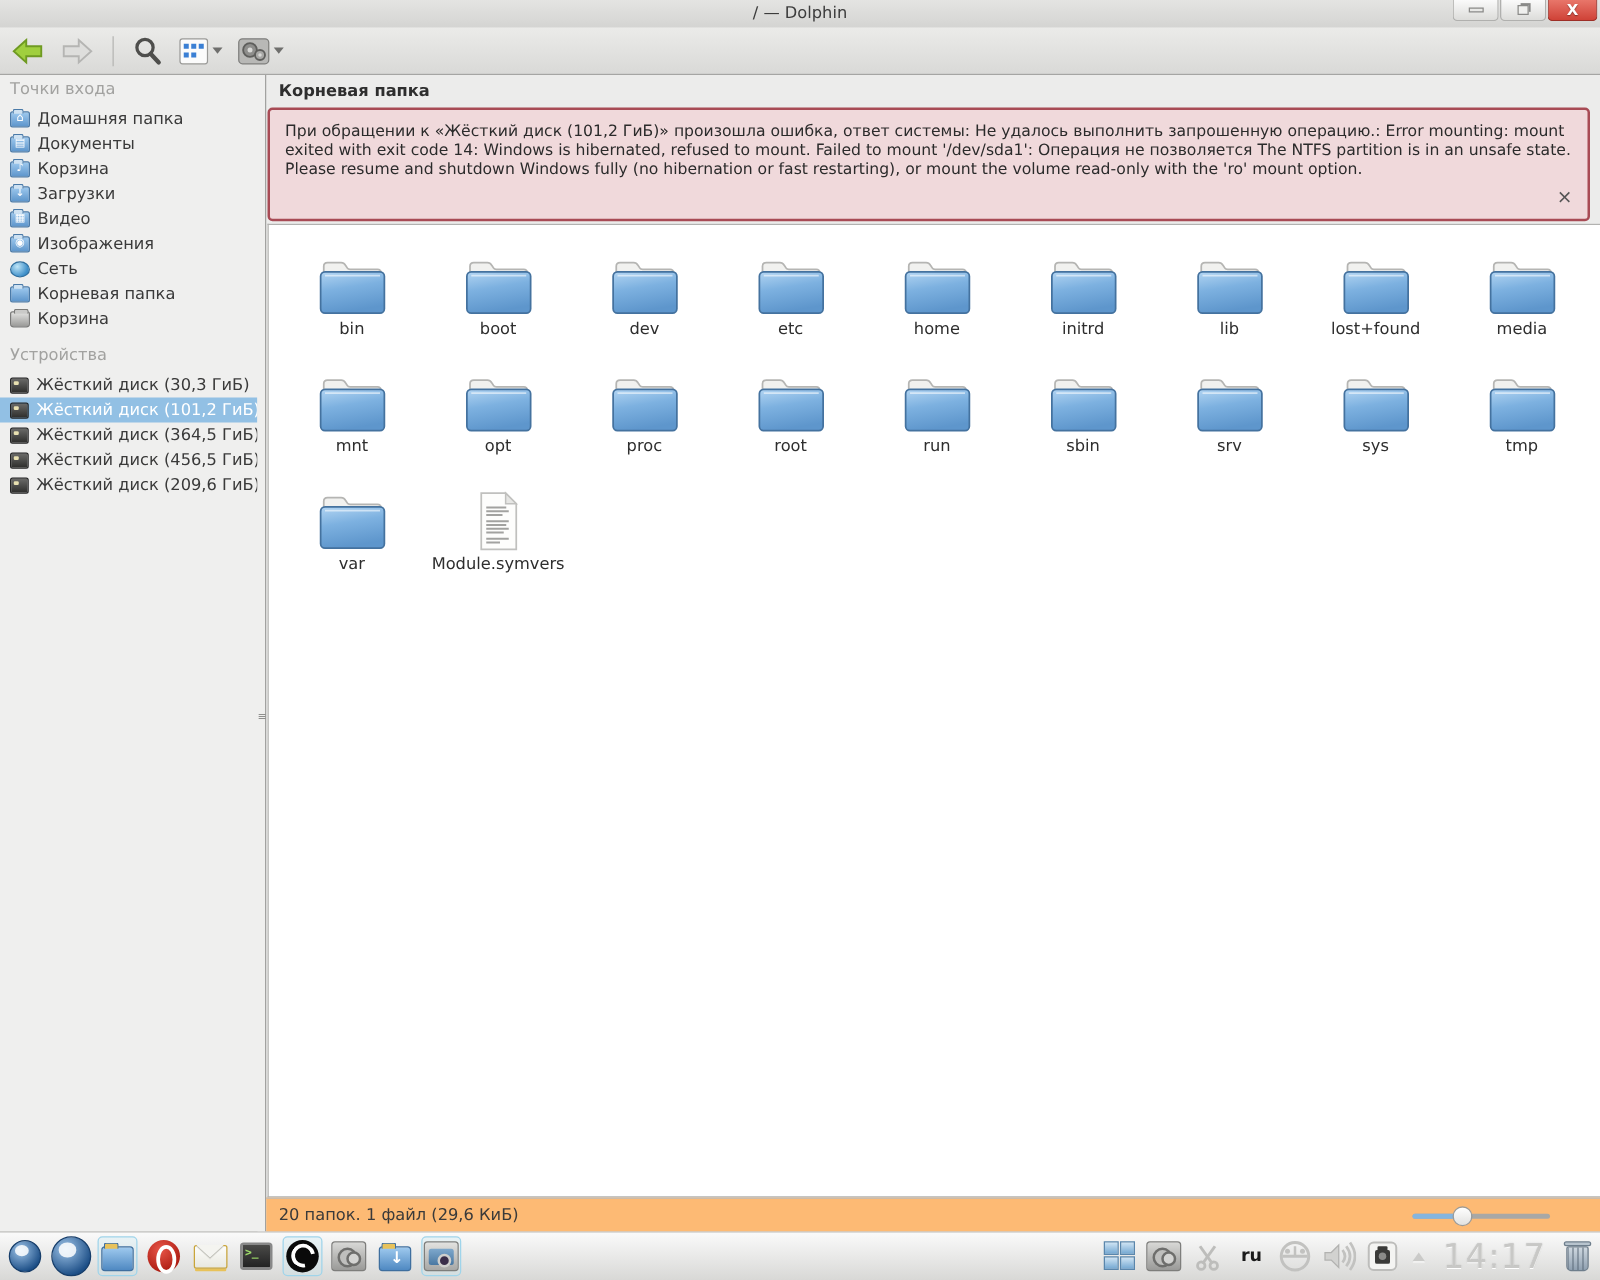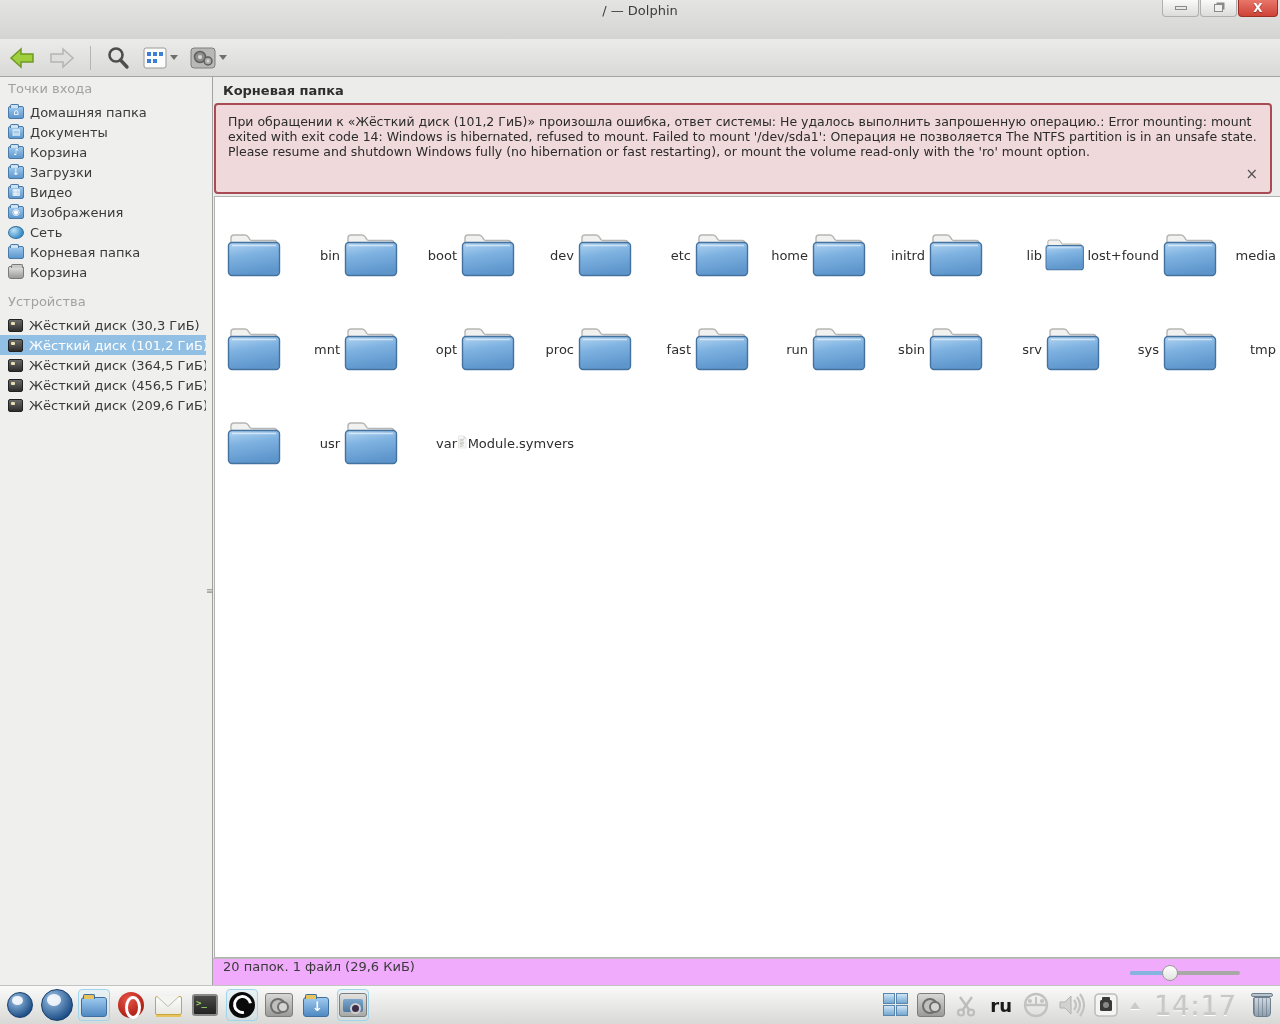--- a/index.html
+++ b/index.html
@@ -1,21 +1,21 @@
 <!DOCTYPE html>
 <html><head>
 <meta charset="utf-8">
 <style>
   * { margin:0; padding:0; box-sizing:border-box; }
   html,body { width:1280px; height:1024px; overflow:hidden; }
   body { font-family:"DejaVu Sans","Liberation Sans",sans-serif; font-size:13px; color:#3a3a3a; background:#efefee; }
   .window { width:1280px; height:1024px; display:flex; flex-direction:column; position:relative; }
 
   
-  .titlebar { height:39px; background:linear-gradient(#e4e4e2,#d4d4d2); position:relative; flex:none; }
+  .titlebar { height:22px; background:linear-gradient(#e4e4e2,#d4d4d2); position:relative; flex:none; }
   .title { position:absolute; left:0; right:0; top:3px; text-align:center; color:#3c3c3c; font-size:13px; }
   .winbtns { position:absolute; right:2px; top:0; display:flex; gap:1px; }
   .wbtn { width:37px; height:17px; border:1px solid #b0b0ae; border-top:none; border-radius:0 0 4px 4px;
           background:linear-gradient(#fafafa,#dcdcda); display:flex; align-items:center; justify-content:center; cursor:default; }
   .wbtn .glyph-min { width:12px; height:4px; border:1px solid #8a8a88; background:#e8e8e6; }
   .wbtn .glyph-max { width:9px; height:8px; border:1px solid #8a8a88; background:#f0f0ee; box-shadow:2px -2px 0 -0.5px #8a8a88; }
   .wbtn.close { width:40px; background:linear-gradient(#e8766a,#cf4237); border-color:#9d2f27; }
   .wbtn.close span { color:#fff; font-weight:bold; font-size:12px; line-height:1; text-shadow:0 1px 1px rgba(0,0,0,.4); }
 
   
@@ -43,24 +43,24 @@
   .di::after { content:""; position:absolute; left:2px; top:2px; width:4px; height:3px; background:#e8e0b0; border-radius:1px; }
 
   
   .content { flex:1; background:#ececeb; display:flex; flex-direction:column; min-width:0; }
   .loc-header { height:26px; display:flex; align-items:center; padding-left:10px; font-weight:bold; color:#2e2e2e; flex:none; }
   .error-banner { margin:0 8px 2px 1px; background:#f0d9db; border:2px solid #a84b55; border-radius:4px; position:relative; height:91px; padding:9px 12px; flex:none; }
   .error-text { color:#2b2b2b; font-size:12.5px; line-height:15px; max-width:1040px; }
   .error-close { position:absolute; right:12px; bottom:10px; color:#555; font-size:15px; line-height:1; cursor:default; }
   .view { flex:1; background:#fff; border:1px solid #b2b2b0; border-right:none; margin-left:1px; overflow:hidden; }
   .grid { display:flex; flex-wrap:wrap; padding:10px 0 0 8px; }
-  .gitem { width:117px; height:94px; display:flex; flex-direction:row; align-items:center; justify-content:space-between; cursor:default; }
+  .gitem { width:117px; height:94px; display:flex; flex-direction:column; align-items:center; justify-content:center; cursor:default; }
   .gitem .glabel { margin-top:2px; font-size:13px; color:#2e2e2e; line-height:15px; }
   .gitem svg { display:block; }
-  .statusbar { height:27px; background:#f0abfc; border-top:1px solid #bcbcba; display:flex; padding:0 10px; flex:none; position:relative; }
+  .statusbar { height:27px; background:#fdba74; border-top:1px solid #bcbcba; display:flex; align-items:center; padding:0 10px; flex:none; position:relative; }
   .status-text { color:#3a3a3a; }
   .zoomslider { position:absolute; right:40px; top:12px; width:110px; height:4px; background:#a8a8a6; border-radius:2px; }
   .zoomslider .fill { position:absolute; left:0; top:0; height:4px; width:40px; background:#85b5de; border-radius:2px; }
   .zoomslider .knob { position:absolute; left:32px; top:-6px; width:16px; height:16px; border-radius:50%; background:linear-gradient(#ffffff,#e2e2e0); border:1px solid #9a9a98; }
 
   
   .taskbar { height:39px; background:linear-gradient(#fafafa,#d8d8d6); border-top:1px solid #c2c2c0; display:flex; align-items:center; padding:0 4px; gap:5px; flex:none; }
   .app { width:32px; height:32px; position:relative; display:flex; align-items:center; justify-content:center; flex:none; }
   .app.hl { border:1px solid #9fd4ea; border-radius:4px; background:rgba(190,230,245,.25); }
   .ic { position:relative; }
@@ -82,21 +82,21 @@
   .gearbox::after { content:""; position:absolute; right:3px; bottom:3px; width:8px; height:8px; border-radius:50%; background:#d4d4d2; border:2px solid #6e6e6c; }
   .app-downloads .ic::after { content:"\2193"; position:absolute; left:8px; top:1px; color:#fff; font-size:13px; font-weight:bold; }
   .archivebox { width:28px; height:24px; background:linear-gradient(#e2e2e0,#a8a8a6); border:1px solid #7e7e7c; border-radius:3px; position:relative; }
   .archivebox::before { content:""; position:absolute; left:3px; top:5px; right:3px; bottom:4px; background:linear-gradient(#7ea8cc,#4a78a2); border-radius:2px; }
   .archivebox::after { content:""; position:absolute; left:10px; top:9px; width:7px; height:7px; border-radius:50%; background:#3a2e4a; border:2px solid #cfcfcd; }
   .spacer { flex:1; }
   .tray { display:flex; align-items:center; gap:7px; }
   .tray-ic { width:28px; height:28px; display:flex; align-items:center; justify-content:center; flex:none; }
   .pager { width:26px; height:24px; display:grid; grid-template-columns:12px 12px; grid-template-rows:11px 11px; gap:1px; }
   .pager span { background:linear-gradient(#cfe4f4,#74a8d2); border:1px solid #5a86ac; }
-  .kb-layout { font-weight:bold; color:#1a1a1a; font-size:18px; }
+  .kb-layout { font-weight:bold; color:#1a1a1a; font-size:14px; }
   .expander { width:0; height:0; border-left:5px solid transparent; border-right:5px solid transparent; border-bottom:7px solid #cacac8; filter:drop-shadow(0 1px 0 #fff); }
   .clock { font-size:27px; color:#c8c8c6; text-shadow:0 1px 0 #fff, 0 0 1px #aaa; letter-spacing:1px; margin:0 4px; }
   .trash-ic { position:relative; width:22px; height:26px; }
   .trash-body { position:absolute; left:2px; top:5px; width:18px; height:20px; background:linear-gradient(#cfd8e0,#8fa0b0); border:1px solid #6e7e8c; border-radius:2px 2px 4px 4px;
     background-image:repeating-linear-gradient(90deg, rgba(90,105,120,.5) 0 1px, transparent 1px 4px), linear-gradient(#cfd8e0,#8fa0b0); }
   .trash-lid { position:absolute; left:0; top:1px; width:22px; height:4px; background:#b8c4ce; border:1px solid #6e7e8c; border-radius:2px; }
 </style>
 </head>
 <body>
 
@@ -378,21 +378,21 @@
 
               <div class="glabel">proc</div>
             </div>
             <div class="gitem">
               <svg width="62" height="50" viewBox="0 0 62 50">
                 <path d="M8 16 V9 c0-1.8 1.2-3 3-3 h11 c1.6 0 2.7 1 3.4 2.2 l1.5 2.3 c.4.7 1.2 1 2.2 1 h21.9 c1.7 0 3 1.3 3 3 V16 Z" fill="#f1f1ef" stroke="#b5b5b3" stroke-width="1.4"></path>
                 <rect x="5.5" y="13.5" width="51" height="33" rx="3.5" fill="url(#fgrad)" stroke="#44729f" stroke-width="1.4"></rect>
                 <path d="M9 16.5 h44" stroke="rgba(255,255,255,.55)" stroke-width="1.5"></path>
               </svg>
 
-              <div class="glabel">fast</div>
+              <div class="glabel">root</div>
             </div>
             <div class="gitem">
               <svg width="62" height="50" viewBox="0 0 62 50">
                 <path d="M8 16 V9 c0-1.8 1.2-3 3-3 h11 c1.6 0 2.7 1 3.4 2.2 l1.5 2.3 c.4.7 1.2 1 2.2 1 h21.9 c1.7 0 3 1.3 3 3 V16 Z" fill="#f1f1ef" stroke="#b5b5b3" stroke-width="1.4"></path>
                 <rect x="5.5" y="13.5" width="51" height="33" rx="3.5" fill="url(#fgrad)" stroke="#44729f" stroke-width="1.4"></rect>
                 <path d="M9 16.5 h44" stroke="rgba(255,255,255,.55)" stroke-width="1.5"></path>
               </svg>
 
               <div class="glabel">run</div>
             </div>
@@ -424,29 +424,20 @@
               <div class="glabel">sys</div>
             </div>
             <div class="gitem">
               <svg width="62" height="50" viewBox="0 0 62 50">
                 <path d="M8 16 V9 c0-1.8 1.2-3 3-3 h11 c1.6 0 2.7 1 3.4 2.2 l1.5 2.3 c.4.7 1.2 1 2.2 1 h21.9 c1.7 0 3 1.3 3 3 V16 Z" fill="#f1f1ef" stroke="#b5b5b3" stroke-width="1.4"></path>
                 <rect x="5.5" y="13.5" width="51" height="33" rx="3.5" fill="url(#fgrad)" stroke="#44729f" stroke-width="1.4"></rect>
                 <path d="M9 16.5 h44" stroke="rgba(255,255,255,.55)" stroke-width="1.5"></path>
               </svg>
 
               <div class="glabel">tmp</div>
-            </div>
-            <div class="gitem">
-              <svg width="62" height="50" viewBox="0 0 62 50">
-                <path d="M8 16 V9 c0-1.8 1.2-3 3-3 h11 c1.6 0 2.7 1 3.4 2.2 l1.5 2.3 c.4.7 1.2 1 2.2 1 h21.9 c1.7 0 3 1.3 3 3 V16 Z" fill="#f1f1ef" stroke="#b5b5b3" stroke-width="1.4"></path>
-                <rect x="5.5" y="13.5" width="51" height="33" rx="3.5" fill="url(#fgrad)" stroke="#44729f" stroke-width="1.4"></rect>
-                <path d="M9 16.5 h44" stroke="rgba(255,255,255,.55)" stroke-width="1.5"></path>
-              </svg>
-
-              <div class="glabel">usr</div>
             </div>
             <div class="gitem">
               <svg width="62" height="50" viewBox="0 0 62 50">
                 <path d="M8 16 V9 c0-1.8 1.2-3 3-3 h11 c1.6 0 2.7 1 3.4 2.2 l1.5 2.3 c.4.7 1.2 1 2.2 1 h21.9 c1.7 0 3 1.3 3 3 V16 Z" fill="#f1f1ef" stroke="#b5b5b3" stroke-width="1.4"></path>
                 <rect x="5.5" y="13.5" width="51" height="33" rx="3.5" fill="url(#fgrad)" stroke="#44729f" stroke-width="1.4"></rect>
                 <path d="M9 16.5 h44" stroke="rgba(255,255,255,.55)" stroke-width="1.5"></path>
               </svg>
 
               <div class="glabel">var</div>
             </div>

